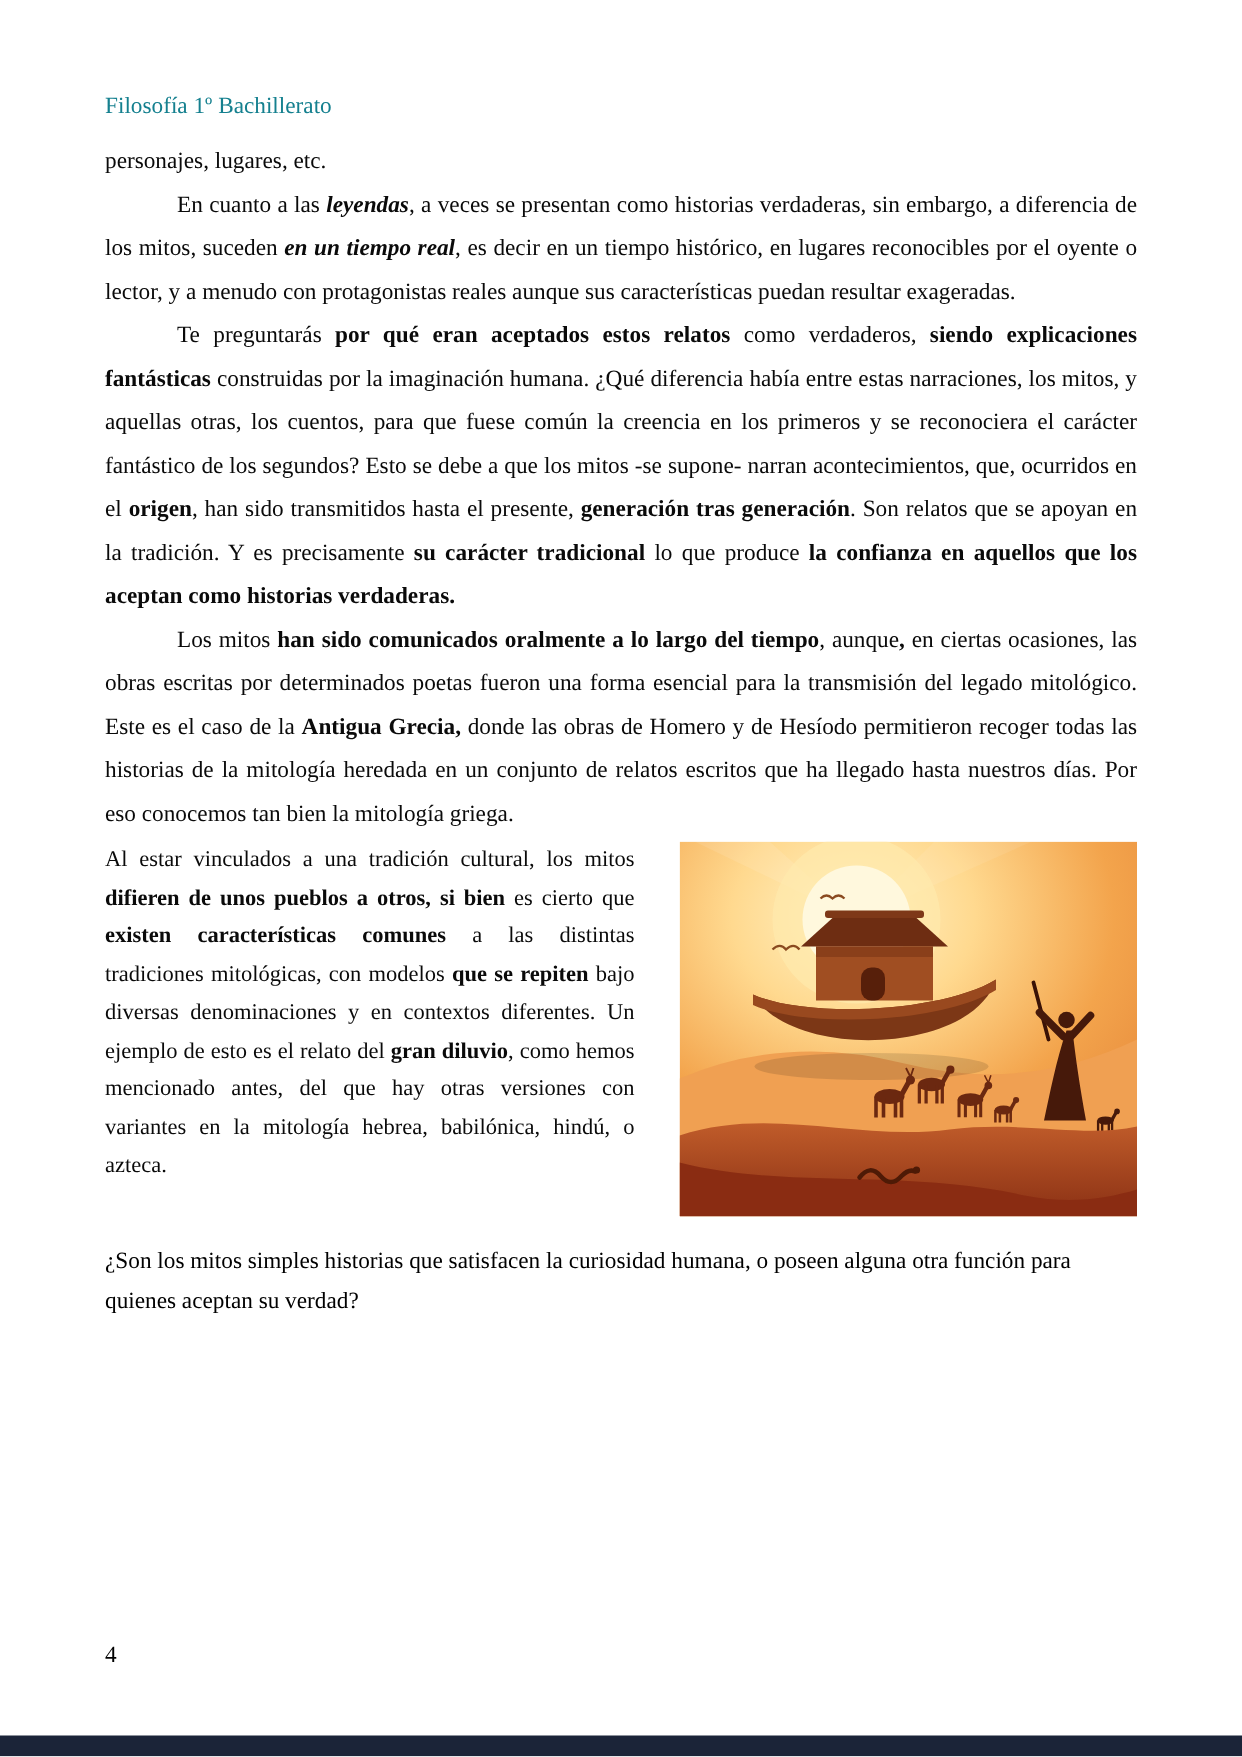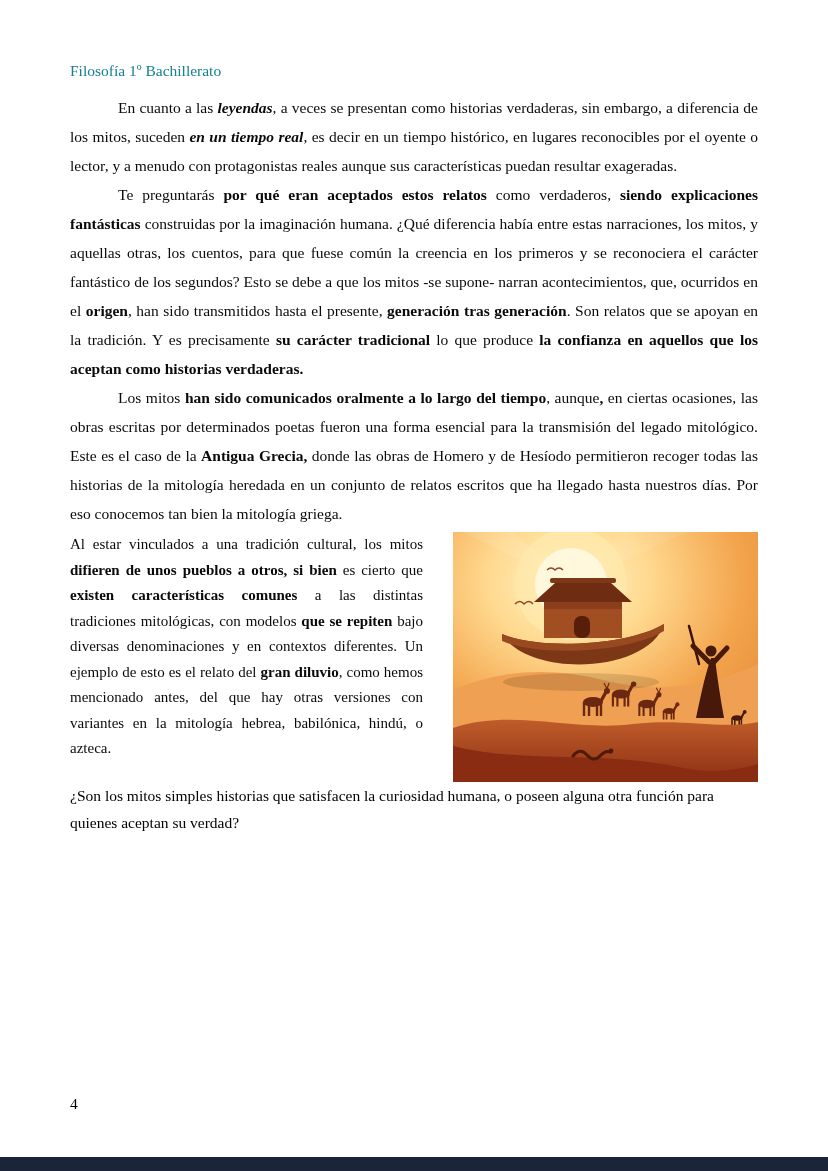--- a/index.html
+++ b/index.html
@@ -50,20 +50,21 @@
   .illustration svg { display: block; width: 100%; height: 100%; }
   .section-heading {
     color: #0aa2c2;
     font-size: 19px;
     font-weight: bold;
     margin-top: 30px;
   }
   .closing {
     font-size: 15.5px;
     line-height: 27px;
+    margin-top: 16px;
     max-width: 702px;
     text-align: left;
   }
   .page-number {
     position: absolute;
     left: 70px;
     bottom: 58px;
     font-size: 15.5px;
   }
   .next-page-edge {
@@ -73,20 +74,21 @@
     background: #1b2438;
   }
 </style>
 </head>
 <body>
 
 <div class="page">
 
   <header class="doc-header">Filosofía 1º Bachillerato</header>
 
+  <p class="para"><span>personajes, lugares, etc.</span></p>
   <p class="para indent"><span>En cuanto a las </span><span class="b i">leyendas</span><span>, a veces se presentan como historias verdaderas, sin embargo, a diferencia de los mitos, suceden </span><span class="b i">en un tiempo real</span><span>, es decir en un tiempo histórico, en lugares reconocibles por el oyente o lector, y a menudo con protagonistas reales aunque sus características puedan resultar exageradas.</span></p>
   <p class="para indent"><span>Te preguntarás </span><span class="b">por qué eran aceptados estos relatos</span><span> como verdaderos, </span><span class="b">siendo explicaciones fantásticas</span><span> construidas por la imaginación humana. ¿Qué diferencia había entre estas narraciones, los mitos, y aquellas otras, los cuentos, para que fuese común la creencia en los primeros y se reconociera el carácter fantástico de los segundos? Esto se debe a que los mitos -se supone- narran acontecimientos, que, ocurridos en el </span><span class="b">origen</span><span>, han sido transmitidos hasta el presente, </span><span class="b">generación tras generación</span><span>. Son relatos que se apoyan en la tradición. Y es precisamente </span><span class="b">su carácter tradicional</span><span> lo que produce </span><span class="b">la confianza en aquellos que los aceptan como historias verdaderas.</span></p>
   <p class="para indent"><span>Los mitos </span><span class="b">han sido comunicados oralmente a lo largo del tiempo</span><span>, aunque</span><span class="b">,</span><span> en ciertas ocasiones, las obras escritas por determinados poetas fueron una forma esencial para la transmisión del legado mitológico. Este es el caso de la </span><span class="b">Antigua Grecia,</span><span> donde las obras de Homero y de Hesíodo permitieron recoger todas las historias de la mitología heredada en un conjunto de relatos escritos que ha llegado hasta nuestros días. Por eso conocemos tan bien la mitología griega.</span></p>
 
   <div class="media-row">
     <p class="para media-para"><span>Al estar vinculados a una tradición cultural, los mitos </span><span class="b">difieren de unos pueblos a otros, si bien</span><span> es cierto que </span><span class="b">existen características comunes</span><span> a las distintas tradiciones mitológicas, con modelos </span><span class="b">que se repiten</span><span> bajo diversas denominaciones y en contextos diferentes. Un ejemplo de esto es el relato del </span><span class="b">gran diluvio</span><span>, como hemos mencionado antes, del que hay otras versiones con variantes en la mitología hebrea, babilónica, hindú, o azteca.</span></p>
 
     <figure class="illustration">
       <svg viewBox="0 0 305 250" preserveAspectRatio="none" xmlns="http://www.w3.org/2000/svg">
         <defs>

